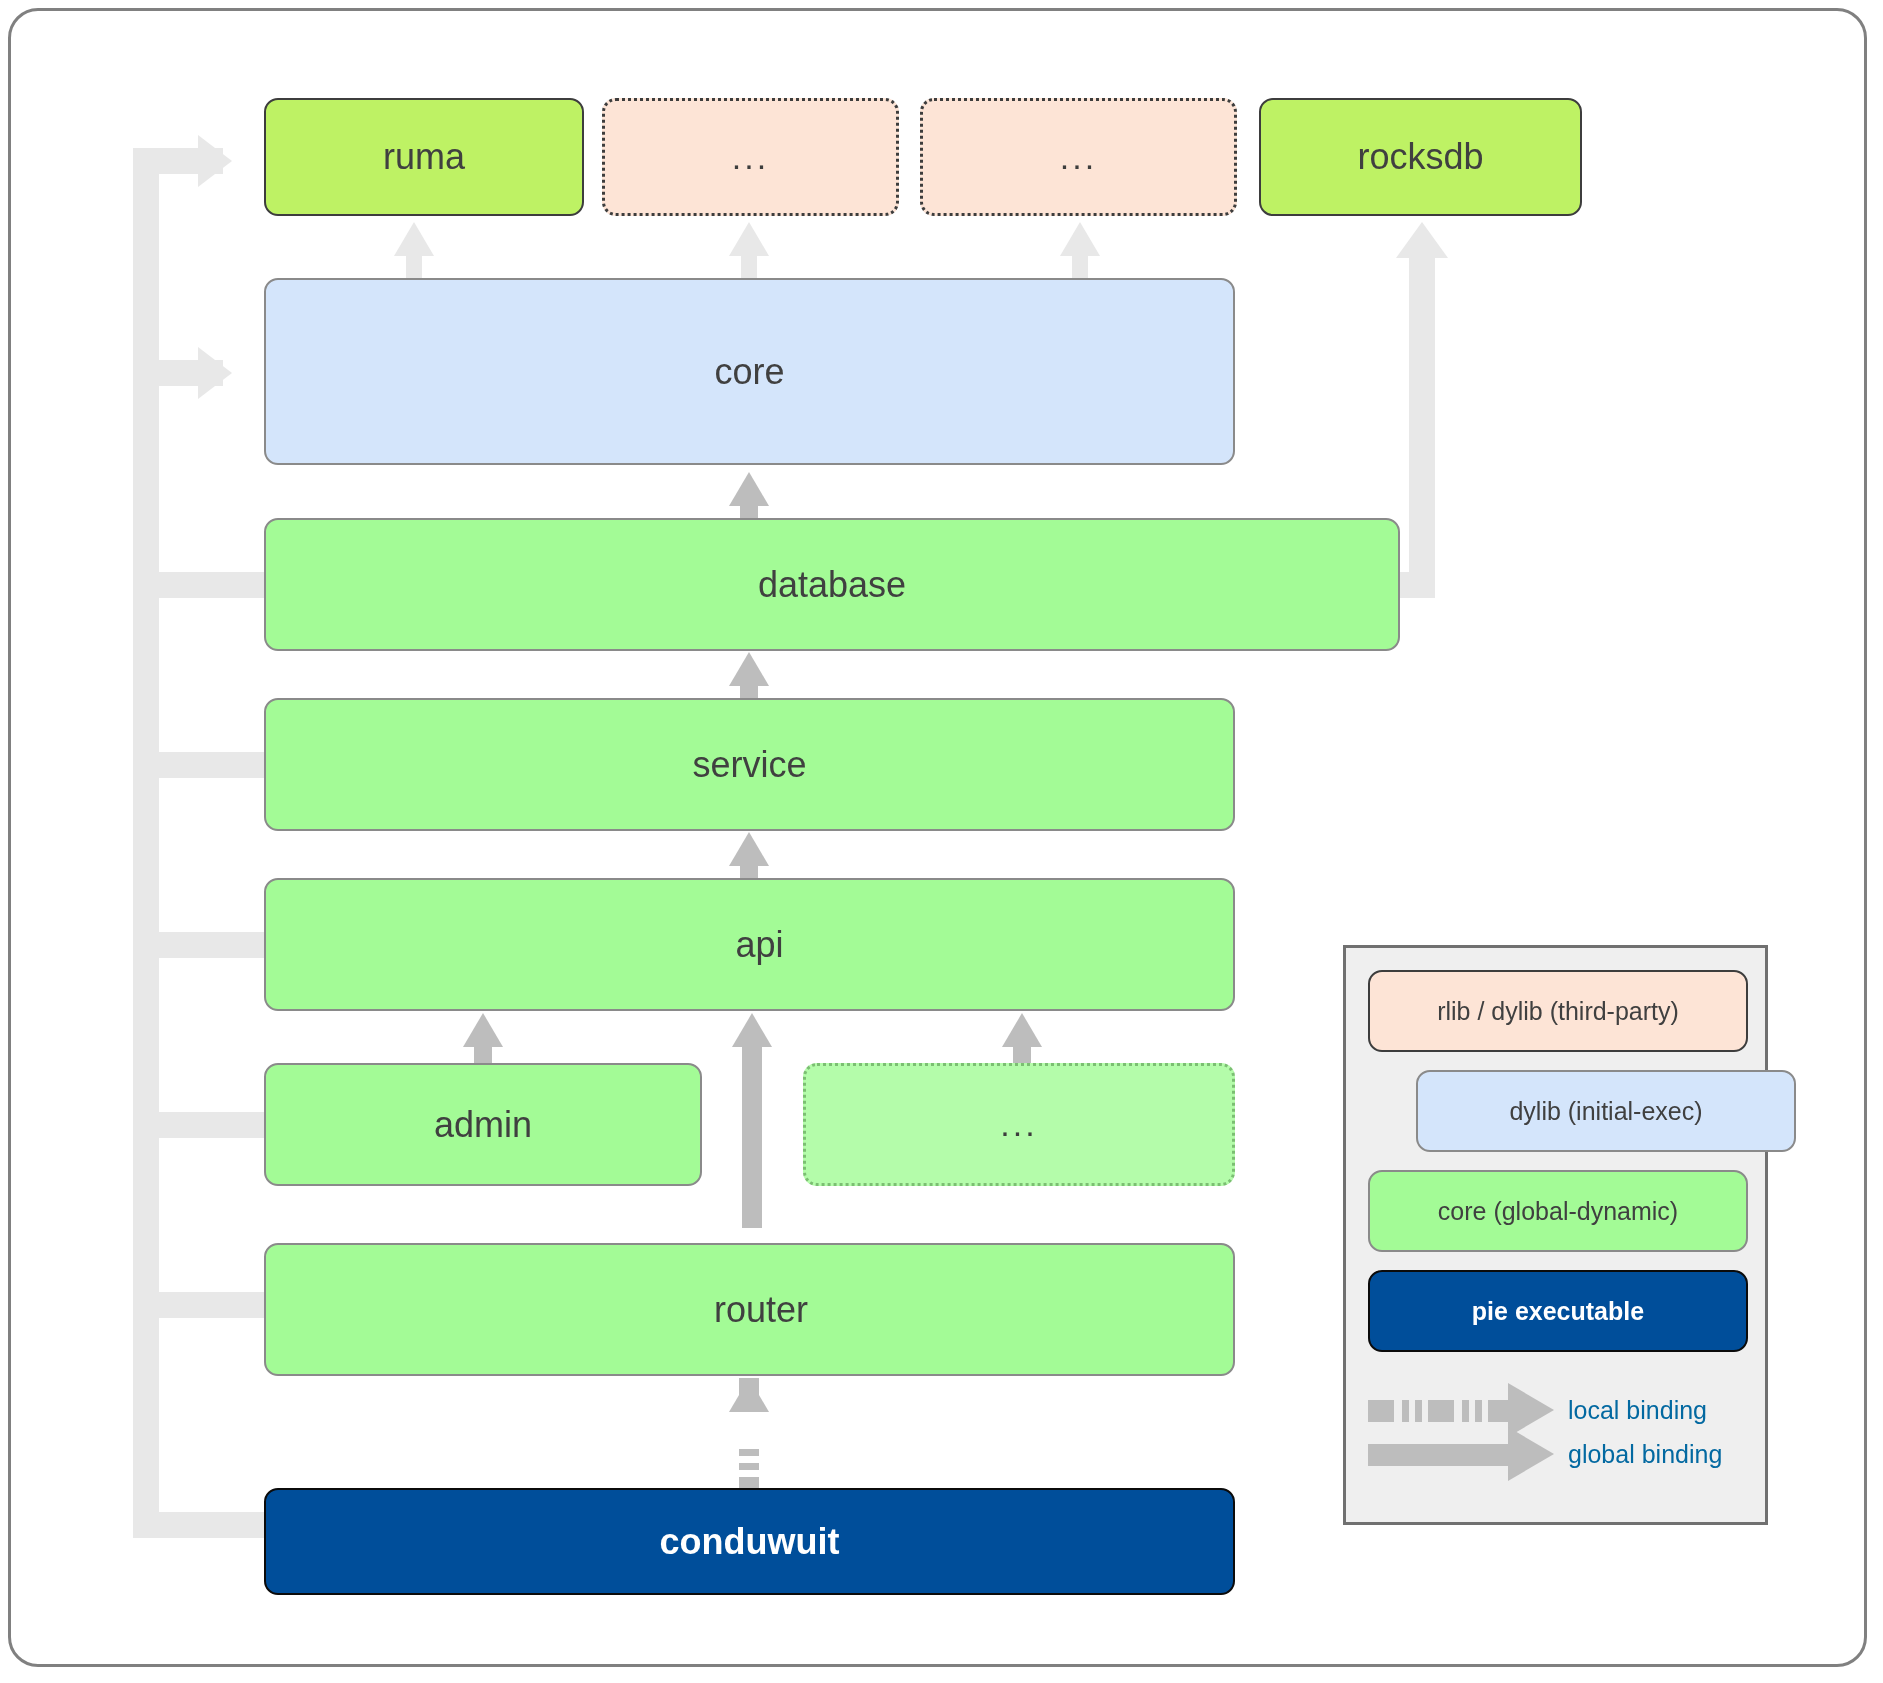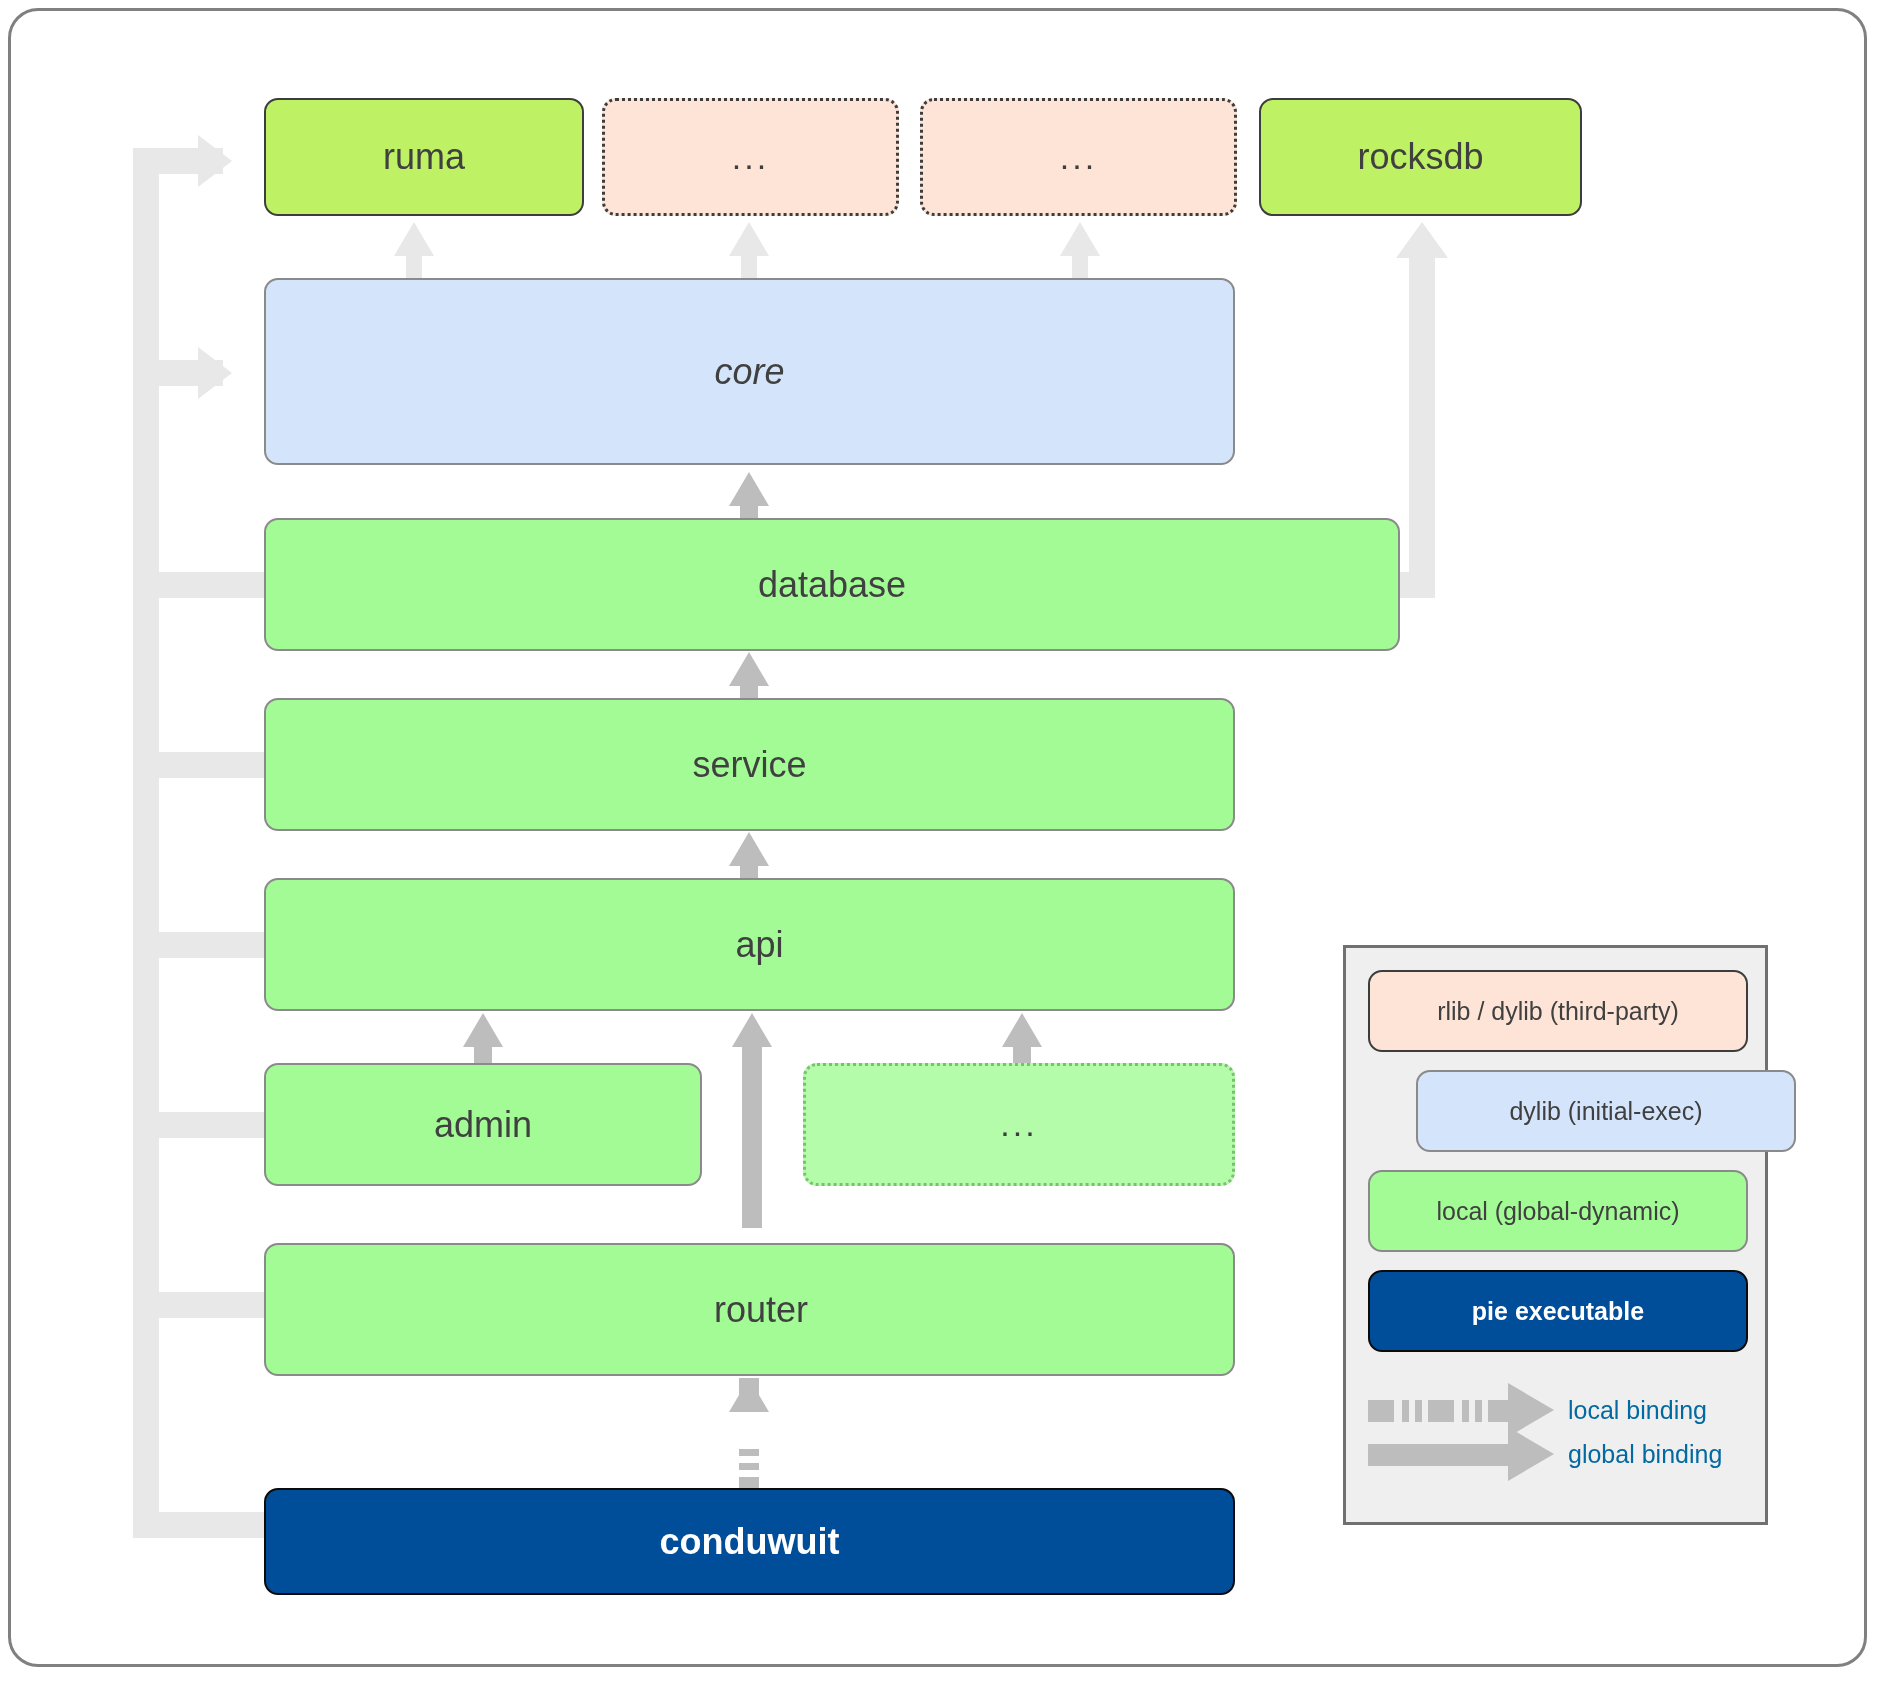--- a/index.html
+++ b/index.html
@@ -213,21 +213,21 @@
   </div>
   <div class="arrow-up pale" style="left:729px; top:222px; width:40px; height:58px;">
     <div class="head"></div>
     <div class="shaft" style="width:16px; height:30px;"></div>
   </div>
   <div class="arrow-up pale" style="left:1060px; top:222px; width:40px; height:58px;">
     <div class="head"></div>
     <div class="shaft" style="width:16px; height:30px;"></div>
   </div>
 
-  <div class="box blue" style="left:264px; top:278px; width:971px; height:187px;font-style:italic;">
+  <div class="box blue" style="left:264px; top:278px; width:971px; height:187px;">
     <span>core</span>
   </div>
 
   <div class="arrow-up" style="left:727px; top:472px; width:44px; height:48px;">
     <div class="head"></div>
     <div class="shaft" style="width:18px; height:16px;"></div>
   </div>
 
   <div class="box green" style="left:264px; top:518px; width:1136px; height:133px;">
     <span>database</span>
@@ -289,21 +289,21 @@
   </div>
 
   <div class="legend">
     <div class="legend-box" style="top:22px; background:#fde4d6; border:2px solid #3d3d3d;">
       <span>rlib / dylib (third-party)</span>
     </div>
     <div class="legend-box" style="top:122px; background:#d4e5fb; border:2px solid #8a8a8a;margin-left:48px;">
       <span>dylib (initial-exec)</span>
     </div>
     <div class="legend-box" style="top:222px; background:#a3fb96; border:2px solid #8a8a8a;">
-      <span>local (global-dynamic)</span>
+      <span>core (global-dynamic)</span>
     </div>
     <div class="legend-box" style="top:322px; background:#004e9a; border:2px solid #0b0b0b; color:#ffffff; font-weight:bold;">
       <span>pie executable</span>
     </div>
 
     <div class="legend-arrow-row" style="top:432px;">
       <div class="la-wrap">
         <div class="la-shaft" style="left:0px;  width:26px;"></div>
         <div class="la-shaft" style="left:34px; width:7px;"></div>
         <div class="la-shaft" style="left:47px; width:7px;"></div>

